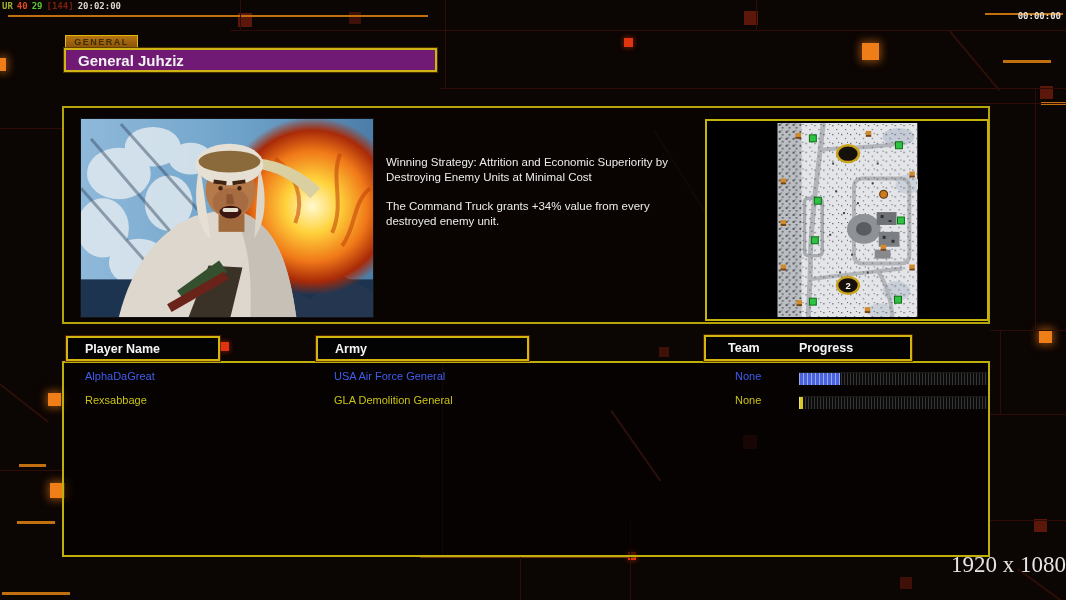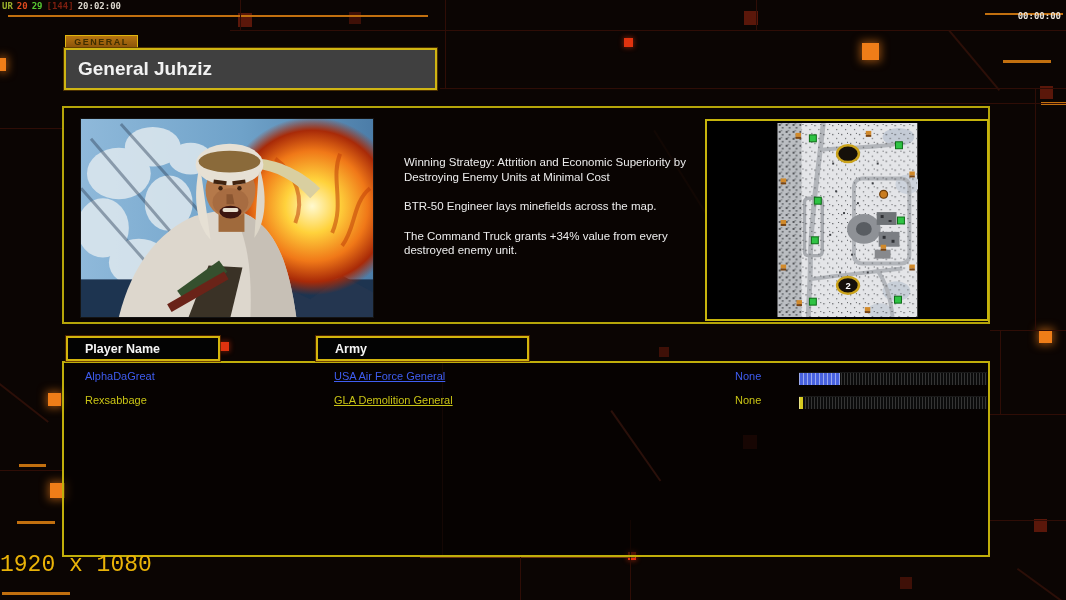--- a/index.html
+++ b/index.html
@@ -25,63 +25,63 @@
     font:bold 9px "DejaVu Sans Mono", monospace; letter-spacing:0; }
   .stats span { margin-right:4px; }
   .s1{color:#9cb32c}.s2{color:#e04a1e}.s3{color:#57c832}.s4{color:#7e1f10}.s5{color:#dcd8ce}
   .clock { position:absolute; right:5px; top:11px; z-index:5; color:#e6e2da;
     font:bold 9px "DejaVu Sans Mono", monospace; }
   
   .gen-tab { position:absolute; left:65px; top:35px; width:73px; height:13px; z-index:2;
     background:linear-gradient(#b5740f,#8a520a); border:1px solid #e0b60e; border-bottom:none;
     color:#3e2e00; font-size:9px; font-weight:bold; letter-spacing:1.5px;
     display:flex; align-items:center; justify-content:center; }
-  .title-box { position:absolute; left:64px; top:48px; width:373px; height:42px; z-index:2;
-    background:#404040; border:2px solid #cfb513; box-shadow:0 0 0 1px rgba(90,58,0,.8);
+  .title-box { position:absolute; left:64px; top:48px; width:373px; height:24px; z-index:2;
+    background:#701a75; border:2px solid #cfb513; box-shadow:0 0 0 1px rgba(90,58,0,.8);
     display:flex; align-items:center; padding-left:12px;
-    color:#f2f2f2; font-size:19px; font-weight:bold; }
+    color:#f2f2f2; font-size:15px; font-weight:bold; }
   
   .panel { position:absolute; z-index:1; border:2px solid #b5a509; background:rgba(8,4,2,.5); }
   .upper { left:62px; top:106px; width:928px; height:218px; }
   .portrait { position:absolute; left:16px; top:10px; width:294px; height:200px;
     border:1px solid #141414; overflow:hidden; }
   .portrait svg { display:block; width:100%; height:100%; }
   .strategy { position:absolute; left:322px; top:47px; width:322px;
     color:#ececec; font-size:11.5px; line-height:14.5px; }
-  .strategy p { margin:0 18px 15px; white-space:pre-line; }
+  .strategy p { margin:0 0 15px; white-space:pre-line; }
   .map-box { left:641px; top:11px; width:284px; height:202px; position:absolute;
     border:2px solid #c6b40c; background:#000;
     display:flex; align-items:center; justify-content:center; }
   .map-box svg { display:block; }
   
   .hdr { position:absolute; z-index:2; background:#030303; border:2px solid #d3b50d;
     box-shadow:0 0 0 1px rgba(90,40,0,.8); color:#f4f4f4;
     font-size:12.5px; font-weight:bold; display:flex; align-items:center; padding-left:17px; }
   .hdr-name { left:66px; top:336px; width:154px; height:25px; }
   .hdr-army { left:316px; top:336px; width:213px; height:25px; }
   .hdr-team { left:704px; top:335px; width:208px; height:26px; padding-left:22px; }
   .hdr-team .hp { position:absolute; left:93px; }
   
   .players { left:62px; top:361px; width:928px; height:196px; border-color:#c0ae0a;
     background:rgba(5,2,1,.68); }
   .prow { position:absolute; left:0; width:100%; height:20px; font-size:11px; }
   .prow .c-name { position:absolute; left:21px; top:2px; }
-  .prow .c-army { position:absolute; left:270px; top:2px;text-decoration:underline; }
+  .prow .c-army { position:absolute; left:270px; top:2px; }
   .prow .c-team { position:absolute; left:671px; top:2px; }
   .prow .c-bar  { position:absolute; left:735px; top:4px; width:188px; height:13px;
     background:repeating-linear-gradient(90deg,#353535 0 1px,#0b0b0b 1px 3px);
     border-top:1px solid #191919; }
   .prow .fill { display:block; height:100%; position:relative; }
   .prow .fill::after { content:''; position:absolute; inset:0;
     background:repeating-linear-gradient(90deg, rgba(255,255,255,.45) 0 1px, transparent 1px 4px); }
   .row0 { top:5px; } .row1 { top:29px; }
   .pin { position:absolute; background:#1e0c06; }
   
-  .resolution { position:absolute; left:0; right:0; top:552px; z-index:2; text-align:left;
-    font-family:Liberation Mono, monospace; font-size:23px; color:#eab308; }
+  .resolution { position:absolute; left:0; right:0; top:552px; z-index:2; text-align:right;
+    font-family:Liberation Serif, serif; font-size:23px; color:#e5e5e5; }
 </style>
 </head>
 <body>
 
 <div class="screen">
 
   <div class="bg-layer" id="bgLayer">
       <div class="sq-br deco" style="left: 862px; top: 43px; width: 17px; height: 17px;"></div>
       <div class="sq-br deco" style="left: 48px; top: 393px; width: 13px; height: 13px;"></div>
       <div class="sq-br deco" style="left: 50px; top: 483px; width: 15px; height: 15px;"></div>
@@ -121,21 +121,21 @@
       <div class="ln-dk deco" style="left: 630px; top: 520px; width: 1px; height: 80px;"></div>
       <div class="ln-dk deco" style="left: 520px; top: 557px; width: 1px; height: 43px;"></div>
       <div class="ln-dk deco" style="left: 1000px; top: 330px; width: 1px; height: 85px;"></div>
       <div class="dg deco" style="left: 0px; top: 383px; width: 62px; height: 2px; transform: rotate(38deg); opacity: 1;"></div>
       <div class="dg deco" style="left: 1018px; top: 568px; width: 72px; height: 2px; transform: rotate(36deg); opacity: 1;"></div>
       <div class="dg deco" style="left: 950px; top: 30px; width: 78px; height: 2px; transform: rotate(50deg); opacity: 1;"></div>
       <div class="dg deco" style="left: 655px; top: 130px; width: 190px; height: 2px; transform: rotate(58deg); opacity: 0.5;"></div>
     </div>
 
   <div class="stats">
-    <span class="s1">UR</span><span class="s2">20</span><span class="s3">29</span><span class="s4">[144]</span><span class="s5">20:02:00</span>
+    <span class="s1">UR</span><span class="s2">40</span><span class="s3">29</span><span class="s4">[144]</span><span class="s5">20:02:00</span>
   </div>
   <div class="clock">00:00:00</div>
 
   <div class="gen-tab">GENERAL</div>
   <div class="title-box">
     <span>General Juhziz</span>
   </div>
 
   <div class="panel upper">
 
@@ -198,21 +198,20 @@
         </g>
         <path d="M146,76 L152,76 L154,86 L146,86 Z" fill="#8a5530"></path>
         <ellipse cx="150" cy="94" rx="11" ry="6.5" fill="#3c1610"></ellipse>
         <rect x="142" y="90" width="16" height="4" rx="2" fill="#e8e0d0"></rect>
       </svg>
     </div>
 
     <div class="strategy">
       <p>Winning Strategy: Attrition and Economic Superiority by
  Destroying Enemy Units at Minimal Cost</p>
-      <p>BTR-50 Engineer lays minefields across the map.</p>
       <p>The Command Truck grants +34% value from every
  destroyed enemy unit.</p>
     </div>
 
     <div class="map-box">
       <svg width="141" height="194" viewBox="0 0 141 196">
         <defs>
           <pattern id="spk" width="9" height="9" patternUnits="userSpaceOnUse">
             <rect x="1" y="2" width="1.3" height="1.3" fill="#46484c"></rect>
             <rect x="5" y="6" width="1.2" height="1.2" fill="#54565a"></rect>
@@ -321,20 +320,24 @@
       </svg>
     </div>
   </div>
 
   <div class="hdr hdr-name">
     <span>Player Name</span>
   </div>
   <div class="hdr hdr-army">
     <span>Army</span>
   </div>
+  <div class="hdr hdr-team">
+    <span>Team</span>
+    <span class="hp">Progress</span>
+  </div>
 
   <div class="panel players">
     <div class="pin" style="left:378px;top:0;width:1px;height:192px;opacity:.6"></div>
     <div class="pin" style="left:548px;top:47px;width:86px;height:2px;transform:rotate(55deg);transform-origin:0 0;background:#2a100a"></div>
     <div class="prow row0" style="color: rgb(63, 93, 240);">
       <span class="c-name">AlphaDaGreat</span>
       <span class="c-army">USA Air Force General</span>
       <span class="c-team">None</span>
       <span class="c-bar">
           <span class="fill" style="width: 22%; background-color: rgb(72, 98, 224);"></span>

